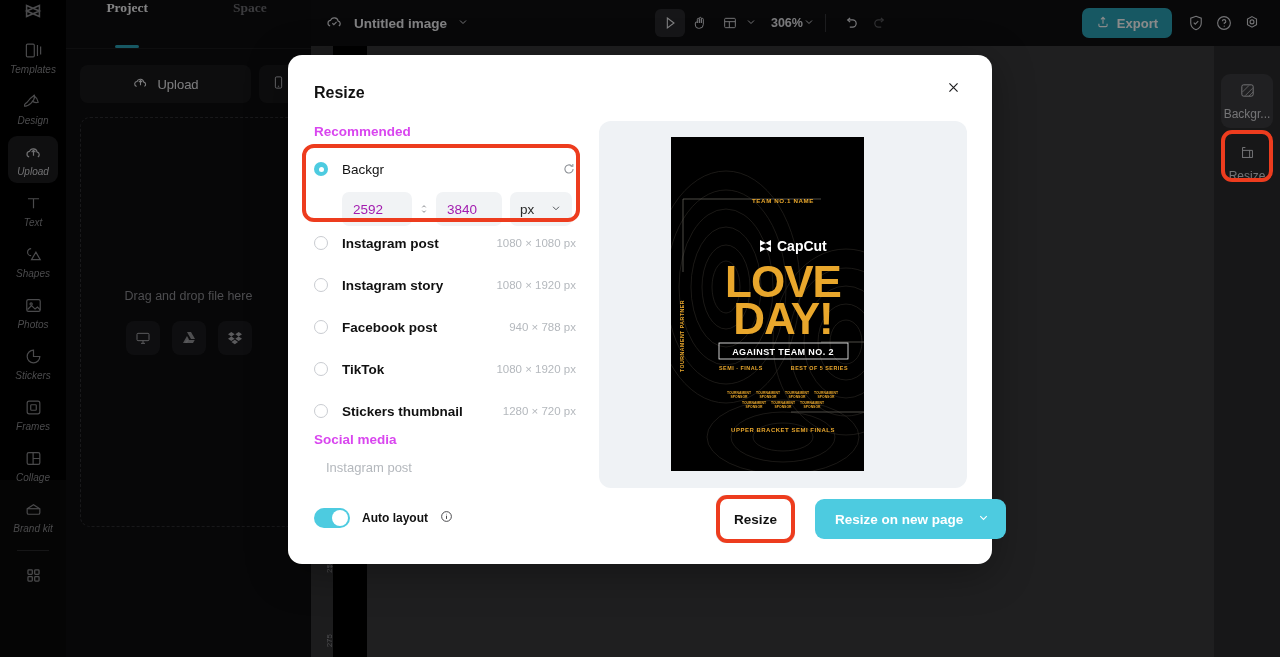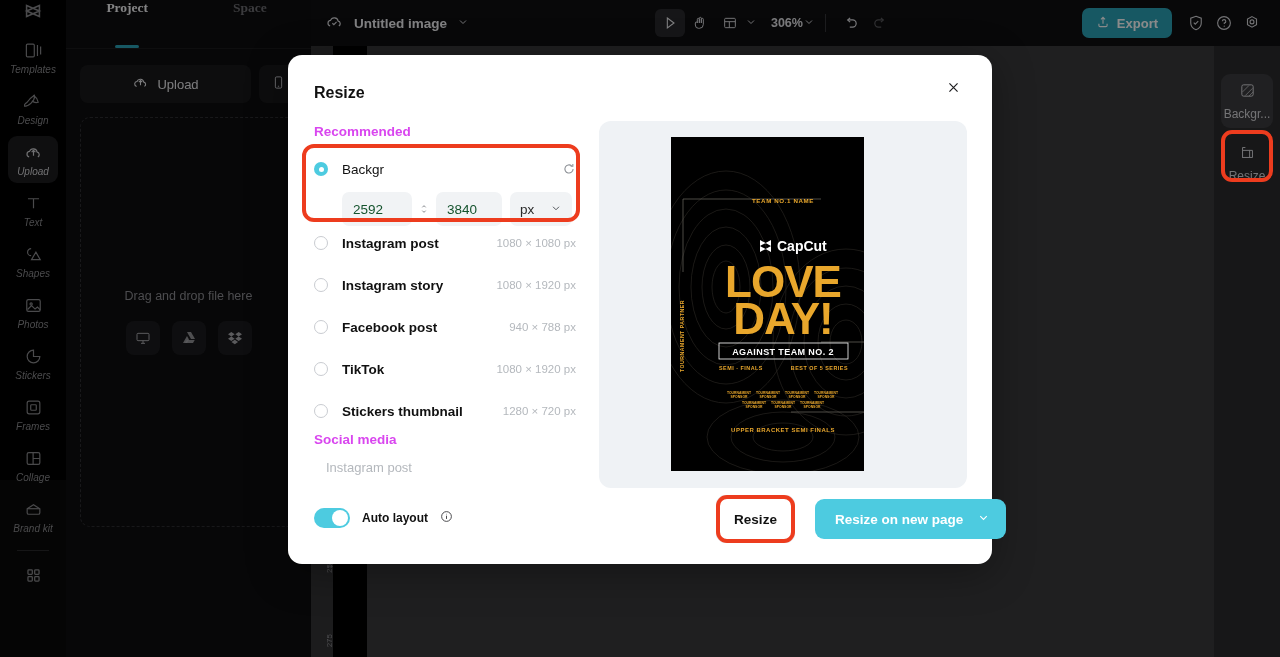--- a/index.html
+++ b/index.html
@@ -161,21 +161,21 @@
   .opt-dim { margin-left: auto; font-size: 11.5px; color: #b4b8bd; }
   .reset-ico { margin-left: auto; cursor: pointer; display: flex; }
 
   .size-row {
     display: flex; align-items: center; gap: 8px;
     margin: 2px 0 6px 28px;
   }
   .size-field {
     position: relative; width: 70px; height: 34px; background: #f1f3f5;
     border-radius: 7px; display: flex; align-items: center; padding: 4px 11px;
-    font-size: 13.5px; color: #14532d; cursor: text;
+    font-size: 13.5px; color: #a21caf; cursor: text;
   }
   .size-field.wide { width: 66px; }
   .link-btn {
     width: 14px; height: 20px; border-radius: 4px; background: #fff;
     display: flex; align-items: center; justify-content: center;
     margin: 0 -3px; cursor: pointer;
   }
   .unit-field {
     width: 62px; height: 34px; background: #f1f3f5; border-radius: 7px;
     display: flex; align-items: center; justify-content: space-between;

